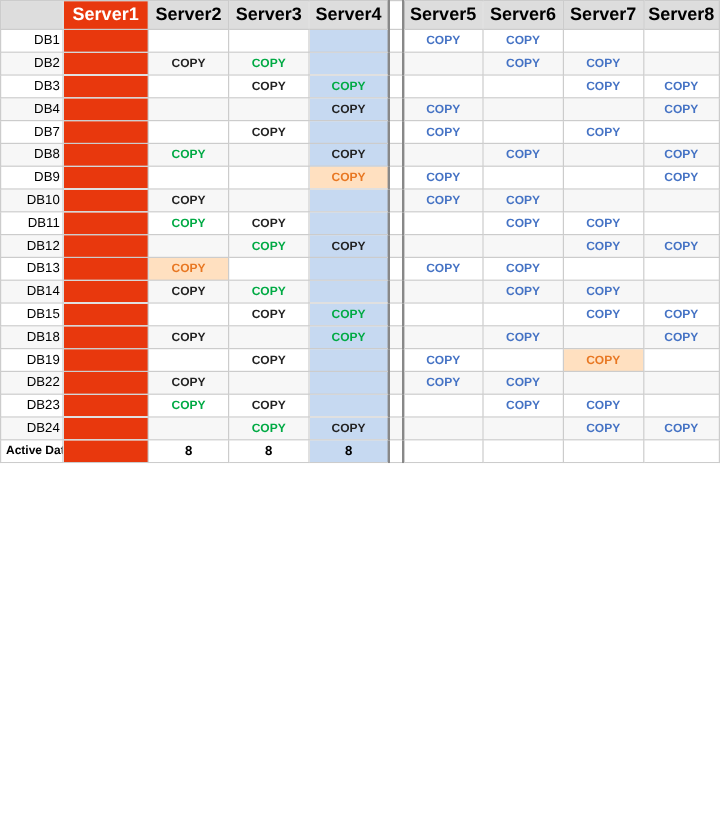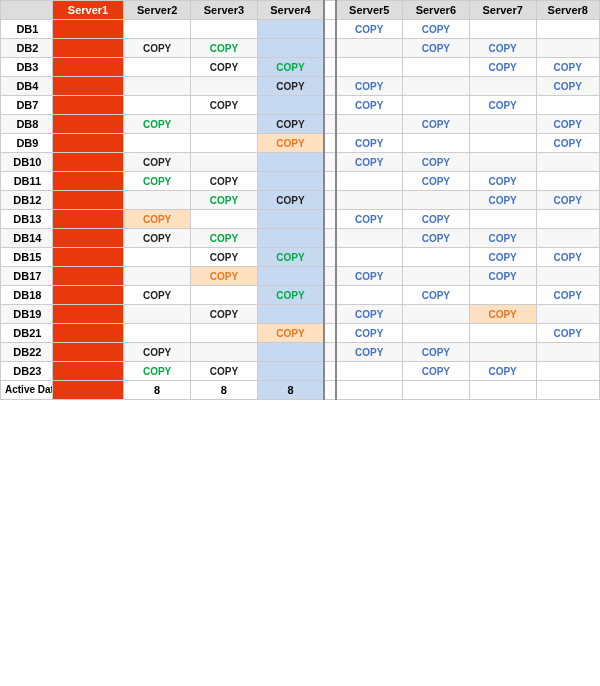--- a/index.html
+++ b/index.html
@@ -12,33 +12,33 @@
     th, td {
       border: 1px solid #ccc;
       text-align: center;
       padding: 3px 2px;
       white-space: nowrap;
       overflow: hidden;
     }
     
     th {
       font-weight: bold;
-      font-size: 11px;
+      font-size: 15px;
       background: #ddd;
     }
     
     th.server1-header {
       background: #e8380d;
       color: white;
     }
     
     td.db-label {
-      text-align: center;
+      text-align: right;
       padding-left: 4px;
-      font-weight: bold;
+      font-weight: normal;
       background: #fff;
     }
     
     td.active-label {
       text-align: left;
       padding-left: 4px;
       font-weight: bold;
       font-size: 10px;
       background: #fff;
       vertical-align: top;
@@ -297,66 +297,42 @@
           <td></td>
           <td class="copy-black">COPY</td>
           <td class="server4-highlight copy-green">COPY</td>
           <td class="gap-cell"></td>
           <td></td>
           <td></td>
           <td class="copy-blue">COPY</td>
           <td class="copy-blue">COPY</td>
         </tr>
         <tr>
-          <td class="db-label">DB17</td>
-          <td class="server1-cell"></td>
+          <td class="db-label">DB18</td>
+          <td class="server1-cell"></td>
+          <td class="copy-black">COPY</td>
+          <td></td>
+          <td class="server4-highlight copy-green">COPY</td>
+          <td class="gap-cell"></td>
+          <td></td>
+          <td class="copy-blue">COPY</td>
+          <td></td>
+          <td class="copy-blue">COPY</td>
+        </tr>
+        <tr>
+          <td class="db-label">DB19</td>
+          <td class="server1-cell"></td>
+          <td></td>
+          <td class="copy-black">COPY</td>
+          <td class="server4-highlight"></td>
+          <td class="gap-cell"></td>
+          <td class="copy-blue">COPY</td>
           <td></td>
           <td class="copy-orange">COPY</td>
-          <td class="server4-highlight"></td>
-          <td class="gap-cell"></td>
-          <td class="copy-blue">COPY</td>
-          <td></td>
-          <td class="copy-blue">COPY</td>
-          <td></td>
-        </tr>
-        <tr>
-          <td class="db-label">DB18</td>
-          <td class="server1-cell"></td>
-          <td class="copy-black">COPY</td>
-          <td></td>
-          <td class="server4-highlight copy-green">COPY</td>
-          <td class="gap-cell"></td>
-          <td></td>
-          <td class="copy-blue">COPY</td>
-          <td></td>
-          <td class="copy-blue">COPY</td>
-        </tr>
-        <tr>
-          <td class="db-label">DB19</td>
-          <td class="server1-cell"></td>
-          <td></td>
-          <td class="copy-black">COPY</td>
-          <td class="server4-highlight"></td>
-          <td class="gap-cell"></td>
-          <td class="copy-blue">COPY</td>
-          <td></td>
-          <td class="copy-orange">COPY</td>
-          <td></td>
-        </tr>
-        <tr>
-          <td class="db-label">DB21</td>
-          <td class="server1-cell"></td>
-          <td></td>
-          <td></td>
-          <td class="server4-highlight copy-orange">COPY</td>
-          <td class="gap-cell"></td>
-          <td class="copy-blue">COPY</td>
-          <td></td>
-          <td></td>
-          <td class="copy-blue">COPY</td>
+          <td></td>
         </tr>
         <tr>
           <td class="db-label">DB22</td>
           <td class="server1-cell"></td>
           <td class="copy-black">COPY</td>
           <td></td>
           <td class="server4-highlight"></td>
           <td class="gap-cell"></td>
           <td class="copy-blue">COPY</td>
           <td class="copy-blue">COPY</td>
@@ -367,20 +343,32 @@
           <td class="db-label">DB23</td>
           <td class="server1-cell"></td>
           <td class="copy-green">COPY</td>
           <td class="copy-black">COPY</td>
           <td class="server4-highlight"></td>
           <td class="gap-cell"></td>
           <td></td>
           <td class="copy-blue">COPY</td>
           <td class="copy-blue">COPY</td>
           <td></td>
+        </tr>
+        <tr>
+          <td class="db-label">DB24</td>
+          <td class="server1-cell"></td>
+          <td></td>
+          <td class="copy-green">COPY</td>
+          <td class="server4-highlight copy-black">COPY</td>
+          <td class="gap-cell"></td>
+          <td></td>
+          <td></td>
+          <td class="copy-blue">COPY</td>
+          <td class="copy-blue">COPY</td>
         </tr>
       </tbody>
     <tfoot>
       <tr>
         <td class="active-label">Active Database Count</td>
         <td class="server1-cell"></td>
         <td class="active-count">8</td>
         <td class="active-count">8</td>
         <td class="active-count server4-highlight">8</td>
         <td class="gap-cell"></td>

